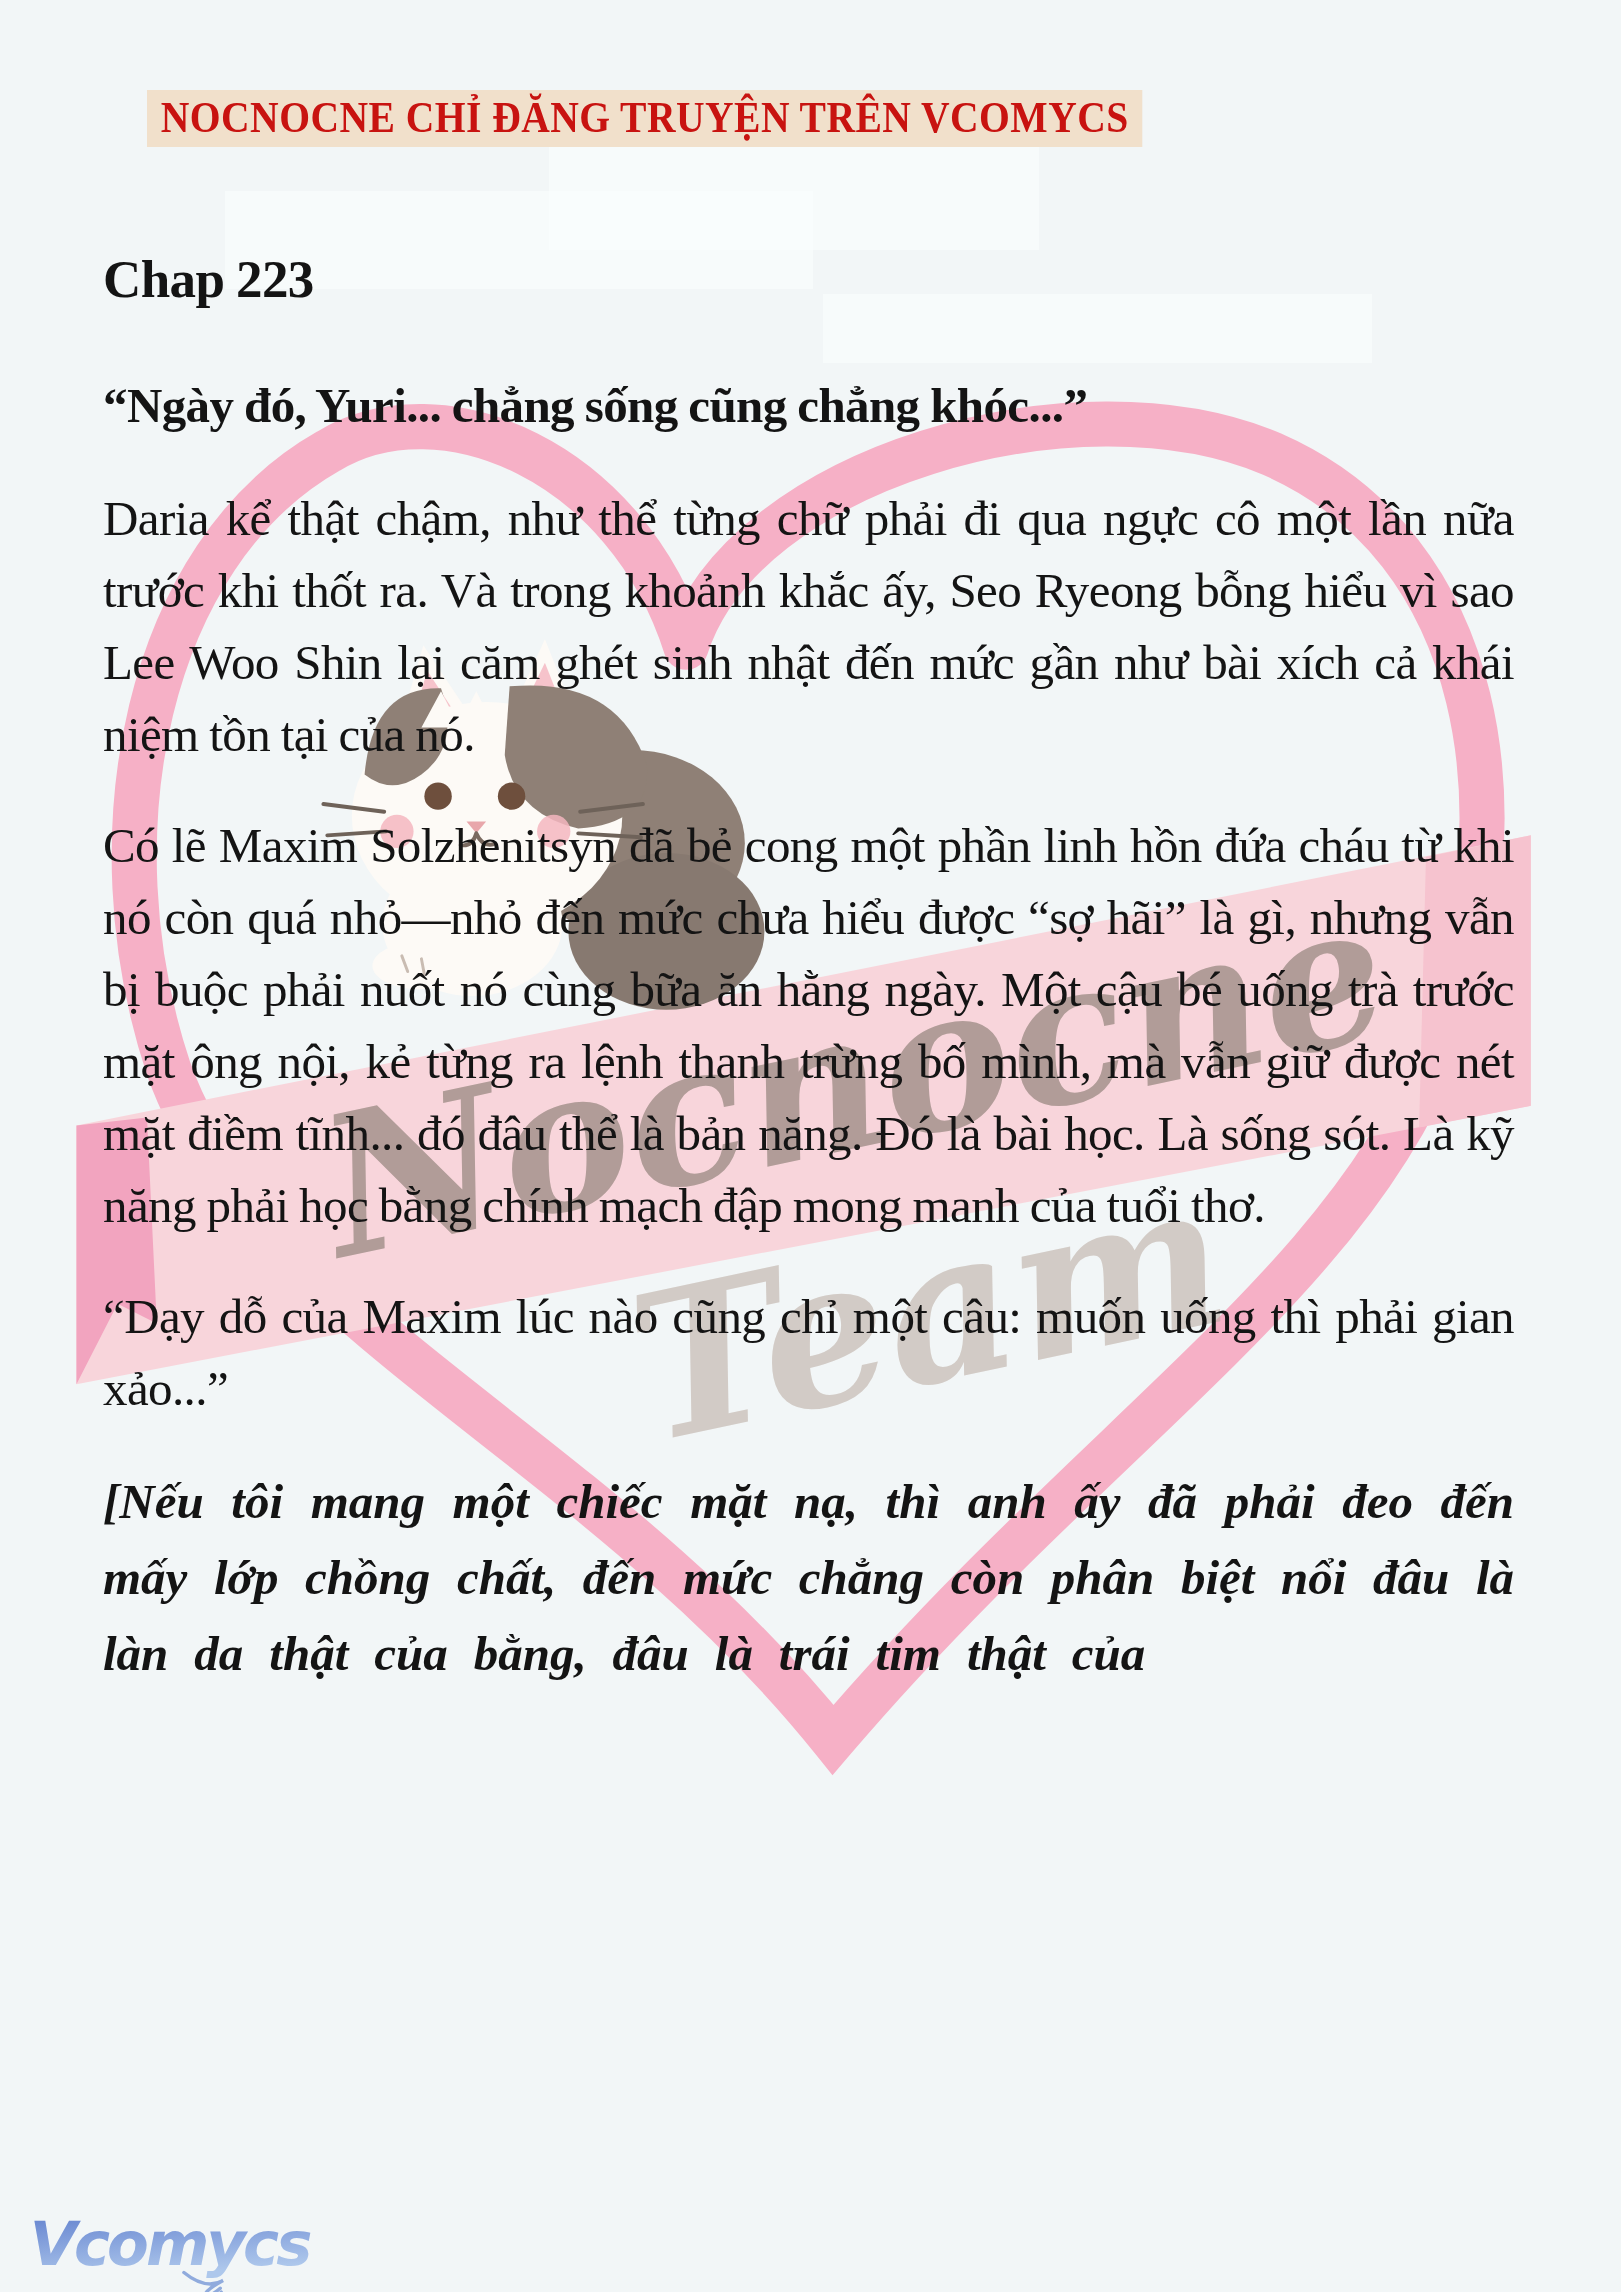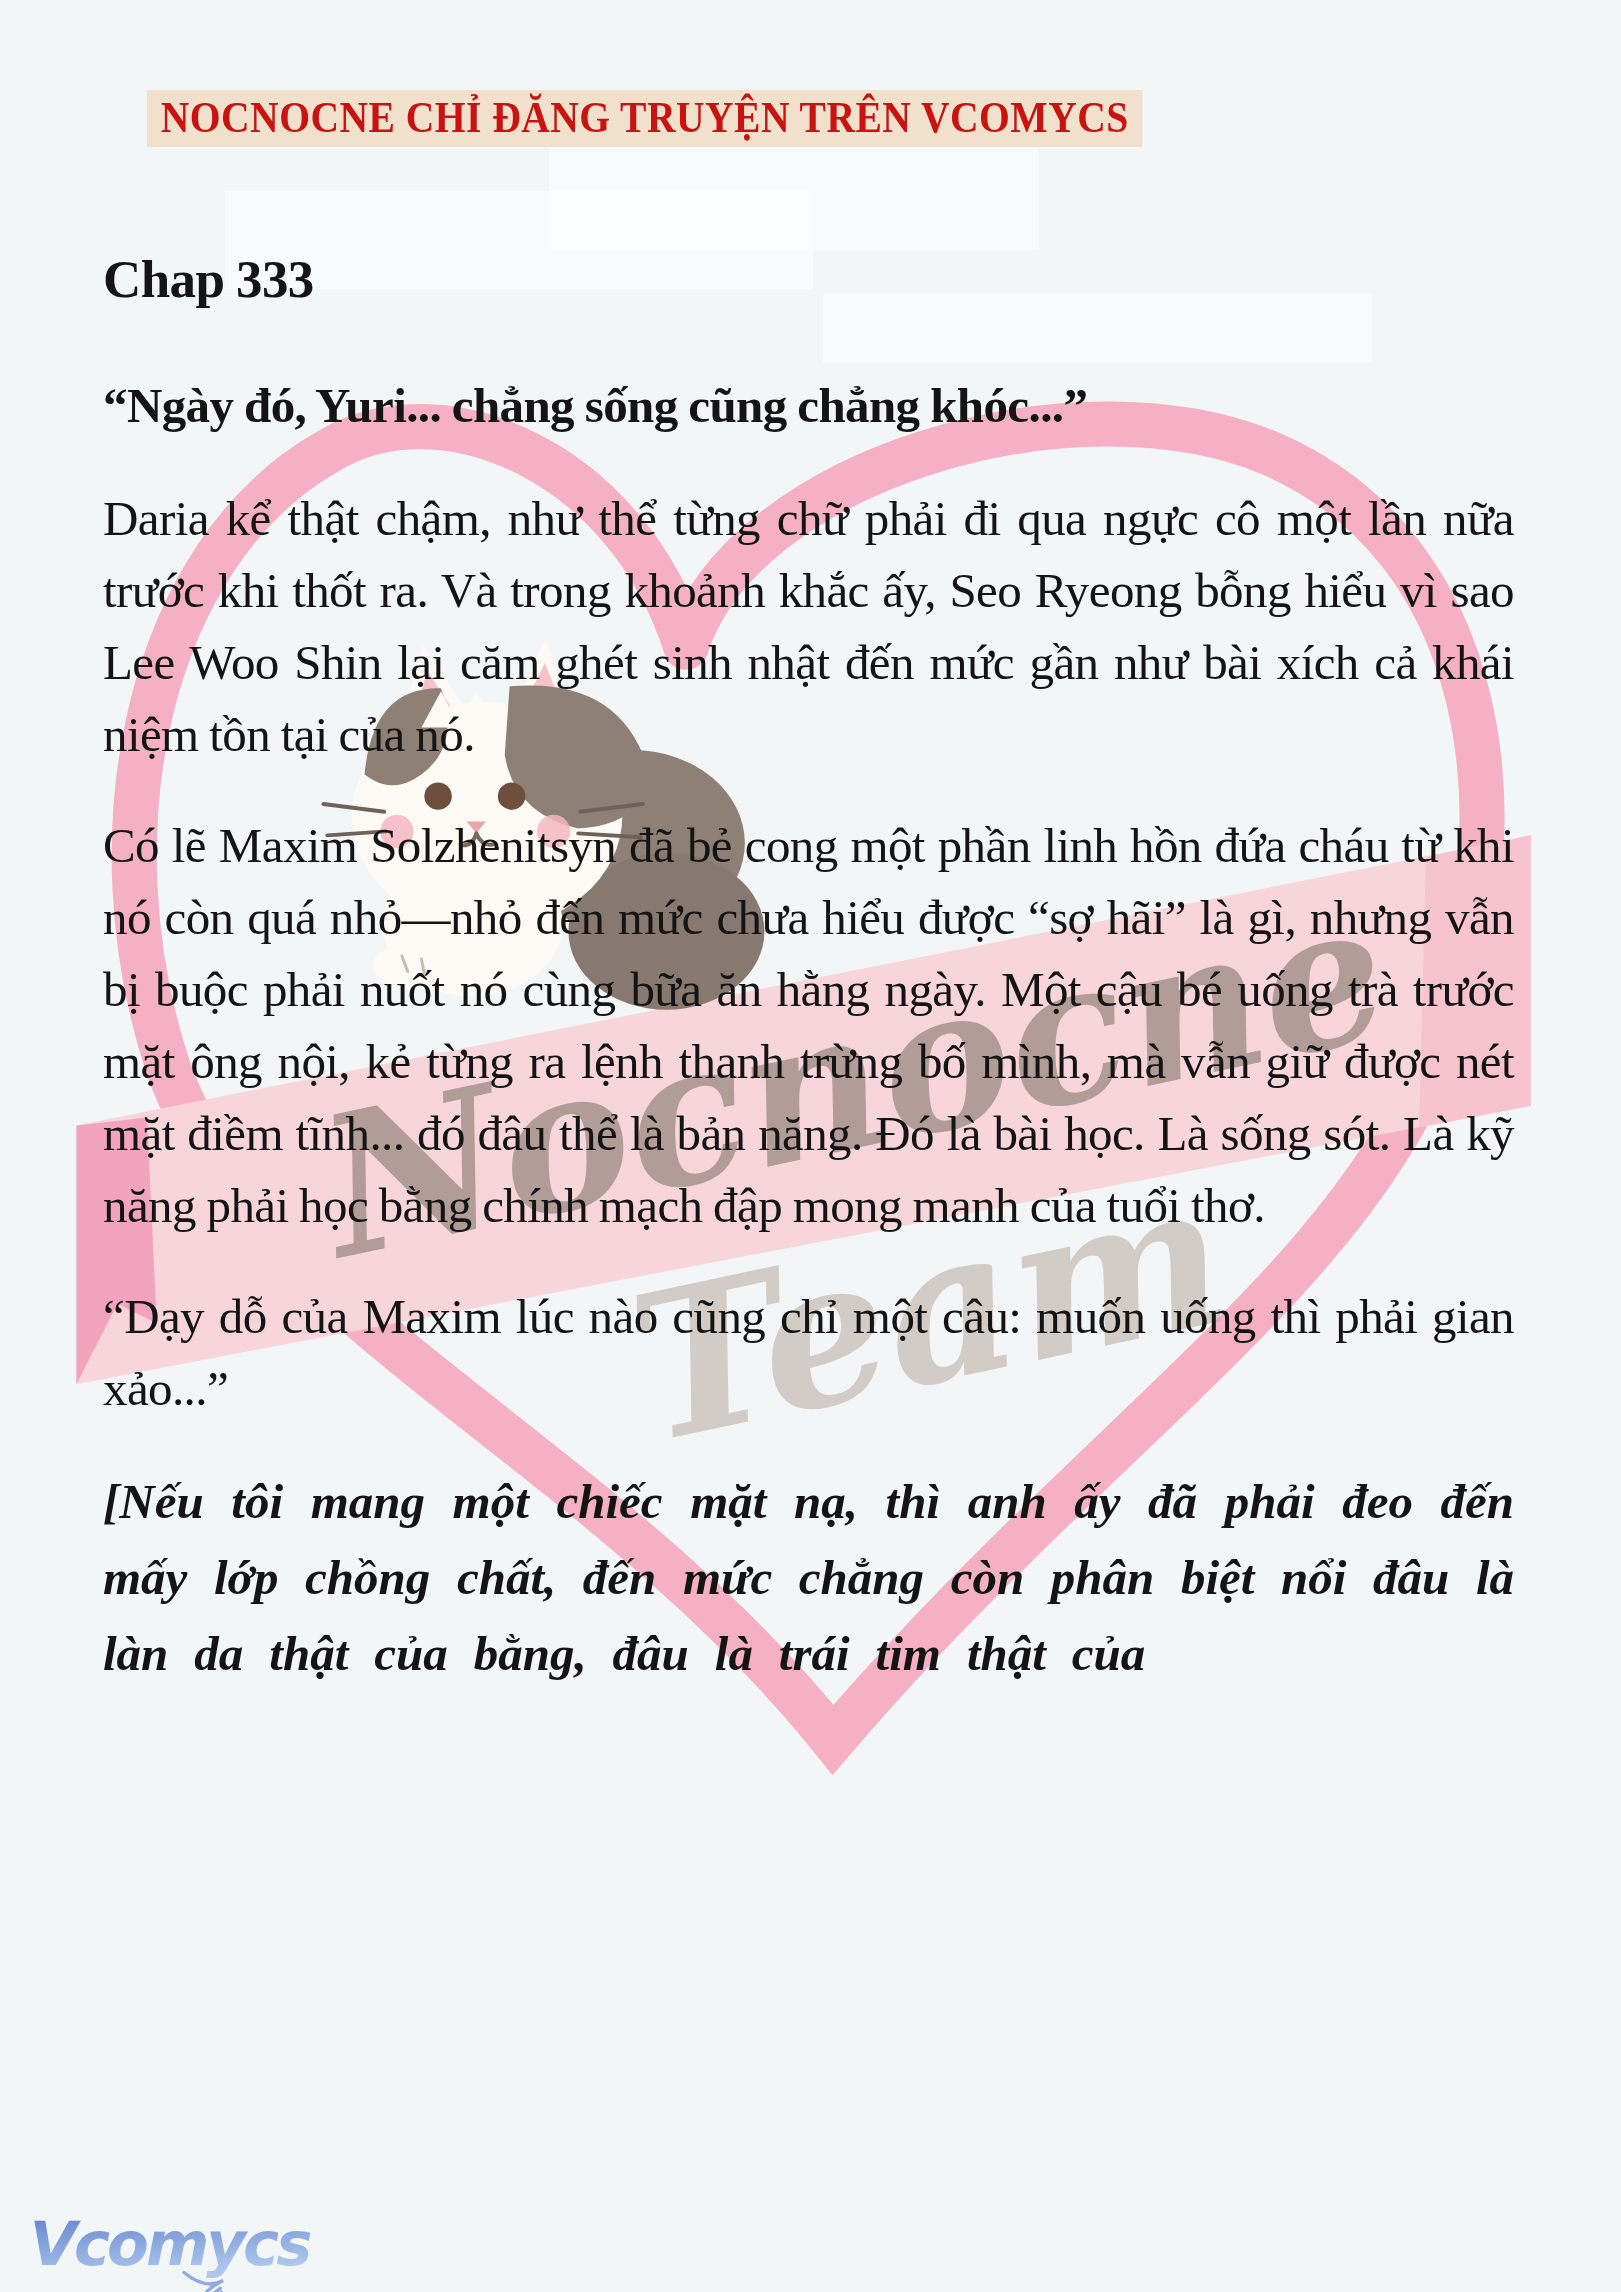--- a/index.html
+++ b/index.html
@@ -90,21 +90,21 @@
     <ellipse cx="428" cy="985" rx="48" ry="24" fill="#fdfaf6"></ellipse>
     <path d="M 410 975 l 6 16 M 430 978 l 3 16" stroke="#c9bcb2" stroke-width="3" stroke-linecap="round"></path>
   </g>
 </svg>
 
 <div id="notice">
   <span class="strip">NOCNOCNE CHỈ ĐĂNG TRUYỆN TRÊN VCOMYCS</span>
 </div>
 
 <div id="content">
-  <p class="chapter-title">Chap 333</p>
+  <p class="chapter-title">Chap 223</p>
   <p class="quote">“Ngày đó, Yuri... chẳng sống cũng chẳng khóc...”</p>
   <p class="body-par">Daria kể thật chậm, như thể từng chữ phải đi qua ngực cô một lần nữa trước khi thốt ra. Và trong khoảnh khắc ấy, Seo Ryeong bỗng hiểu vì sao Lee Woo Shin lại căm ghét sinh nhật đến mức gần như bài xích cả khái niệm tồn tại của nó.</p>
   <p class="body-par">Có lẽ Maxim Solzhenitsyn đã bẻ cong một phần linh hồn đứa cháu từ khi nó còn quá nhỏ—nhỏ đến mức chưa hiểu được “sợ hãi” là gì, nhưng vẫn bị buộc phải nuốt nó cùng bữa ăn hằng ngày. Một cậu bé uống trà trước mặt ông nội, kẻ từng ra lệnh thanh trừng bố mình, mà vẫn giữ được nét mặt điềm tĩnh... đó đâu thể là bản năng. Đó là bài học. Là sống sót. Là kỹ năng phải học bằng chính mạch đập mong manh của tuổi thơ.</p>
   <p class="body-par">“Dạy dỗ của Maxim lúc nào cũng chỉ một câu: muốn uống thì phải gian xảo...”</p>
   <p class="italic-par">[Nếu tôi mang một chiếc mặt nạ, thì anh ấy đã phải đeo đến mấy lớp chồng chất, đến mức chẳng còn phân biệt nổi đâu là làn da thật của bằng, đâu là trái tim thật của</p>
 </div>
 
 <svg id="site-logo" width="314" height="108" viewBox="0 0 320 110">
   <defs>
     <linearGradient id="logoGrad" x1="0" y1="0" x2="0.3" y2="1">

